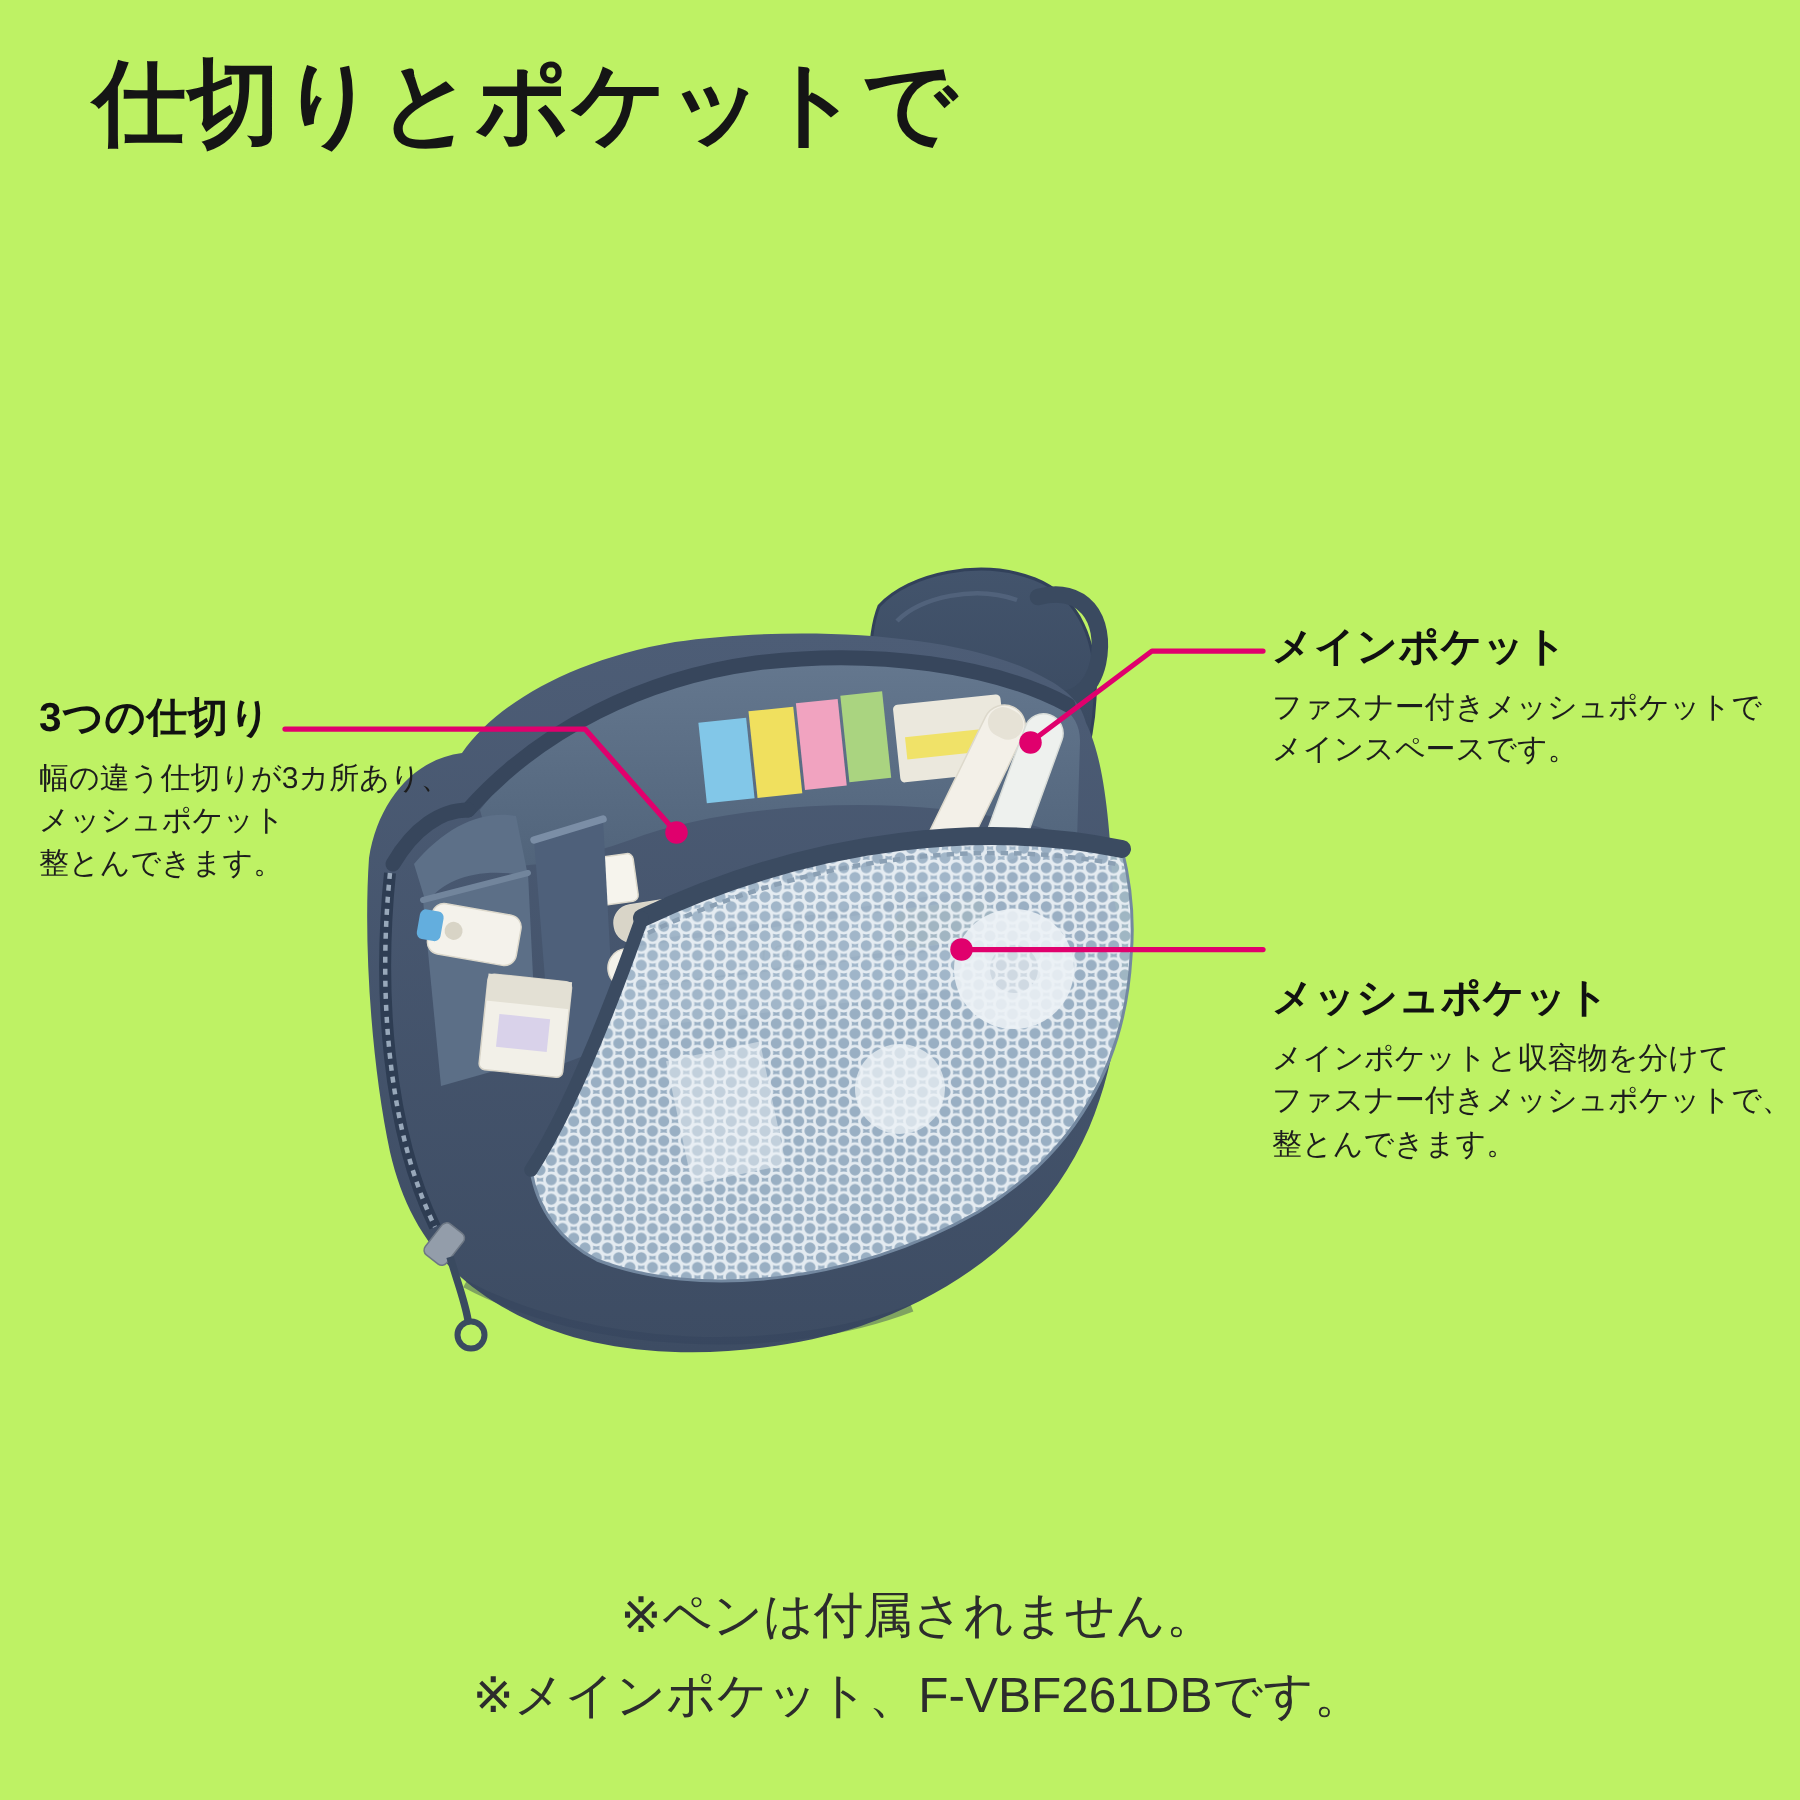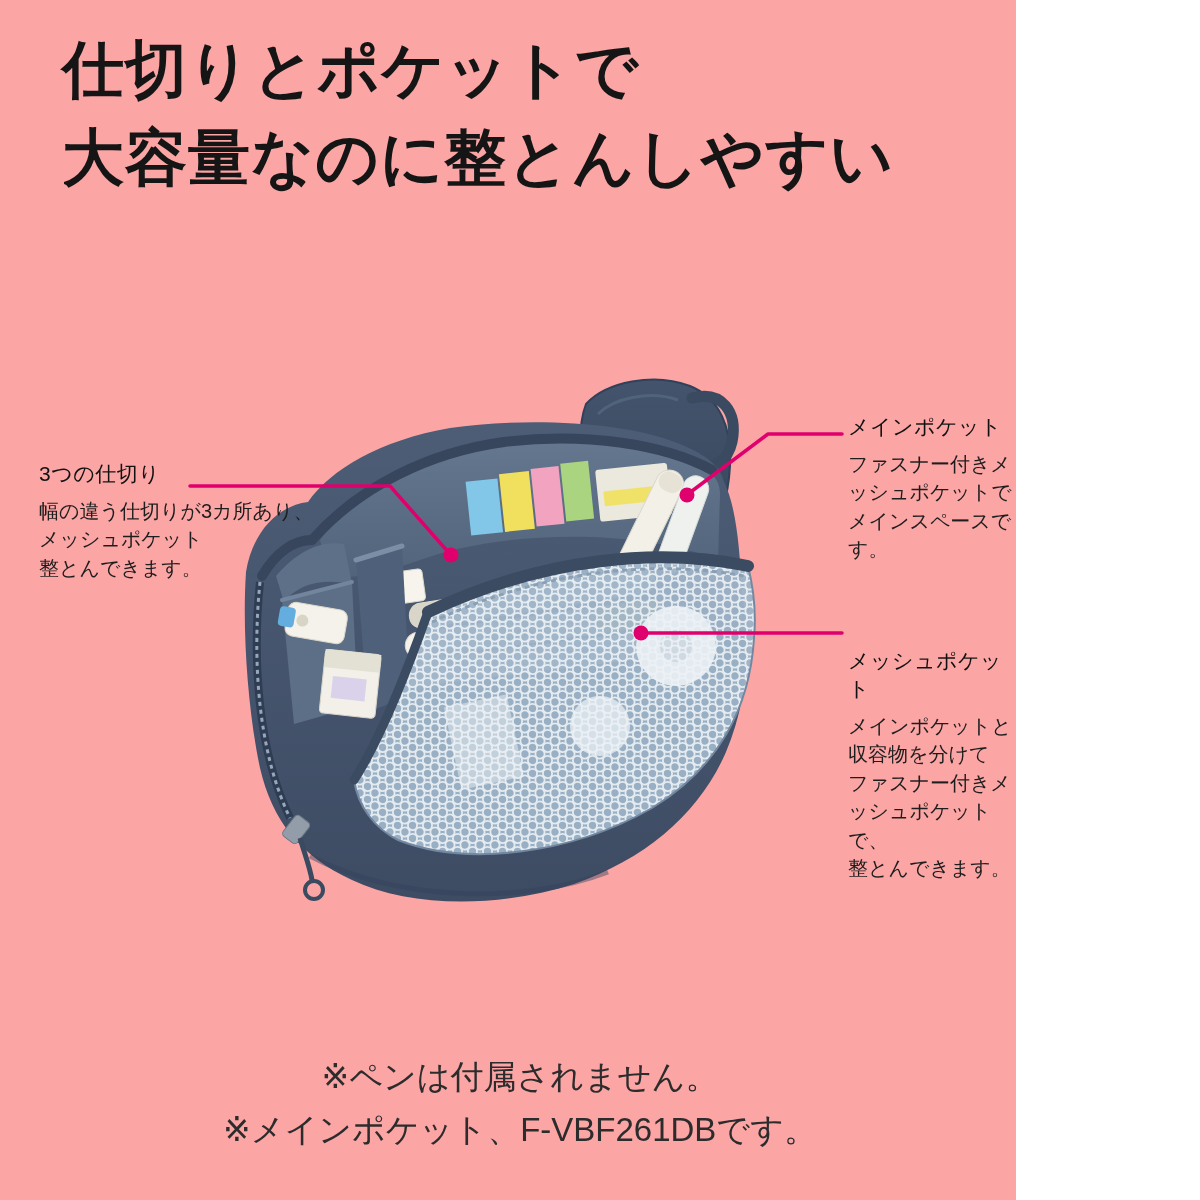--- a/index.html
+++ b/index.html
@@ -1,47 +1,46 @@
 <!DOCTYPE html>
 <html style="--accent: #e0006d;"><head>
 <meta charset="utf-8">
 <style>
   html,body { margin:0; padding:0; background:#fff; }
   .stage {
-    position:relative; width:1016px; height:1200px; background:#fca5a5;
+    position:relative; width:1200px; height:1200px; background:#bef264;
     font-family:"Liberation Sans","DejaVu Sans",sans-serif; overflow:hidden; color:#111;
   }
   .art { position:absolute; left:0; top:0; width:1200px; height:1200px; }
   h1.headline {
     position:absolute; left:62px; top:26px; margin:0;
     font-size:62px; line-height:1.42; font-weight:800; color:#151515; letter-spacing:1px;
   }
   h1.headline .hline { display:block; }
   .callout { position:absolute; }
-  .callout-title { font-size:21px; font-weight:400; color:#111; letter-spacing:0.5px; }
+  .callout-title { font-size:27px; font-weight:700; color:#111; letter-spacing:0.5px; }
   .callout-body { font-size:20px; line-height:1.42; color:#1d1d1d; margin-top:9px; font-weight:500; }
   .callout-body .line { display:block; }
-  #callout-dividers { left:39px; top:460px; }
+  #callout-dividers { left:26px; top:460px; }
   #callout-main-pocket { left:848px; top:413px; }
   #callout-mesh-pocket { left:848px; top:647px; }
   .footnotes {
     position:absolute; left:12px; top:1050px; width:100%; text-align:center;
     font-size:33px; line-height:1.62; color:#2c2c2c; font-weight:500;
   }
   .accent-stroke { stroke:var(--accent,#e0006d); }
   .accent-fill { fill:var(--accent,#e0006d); }
 </style>
 </head>
 <body>
 
 <div class="stage">
 
   <h1 class="headline">
     <span class="hline">仕切りとポケットで</span>
-    <span class="hline">大容量なのに整とんしやすい</span>
   </h1>
 
   <svg class="art" viewBox="0 0 1200 1200" aria-hidden="true">
     <defs>
       <linearGradient id="navy" x1="0" y1="0" x2="0" y2="1">
         <stop offset="0" stop-color="#4d5d76"></stop>
           <stop offset="1" stop-color="#3d4c63"></stop>
       </linearGradient>
       <linearGradient id="navyLid" x1="0" y1="0" x2="0" y2="1">
         <stop offset="0" stop-color="#43546c"></stop>

